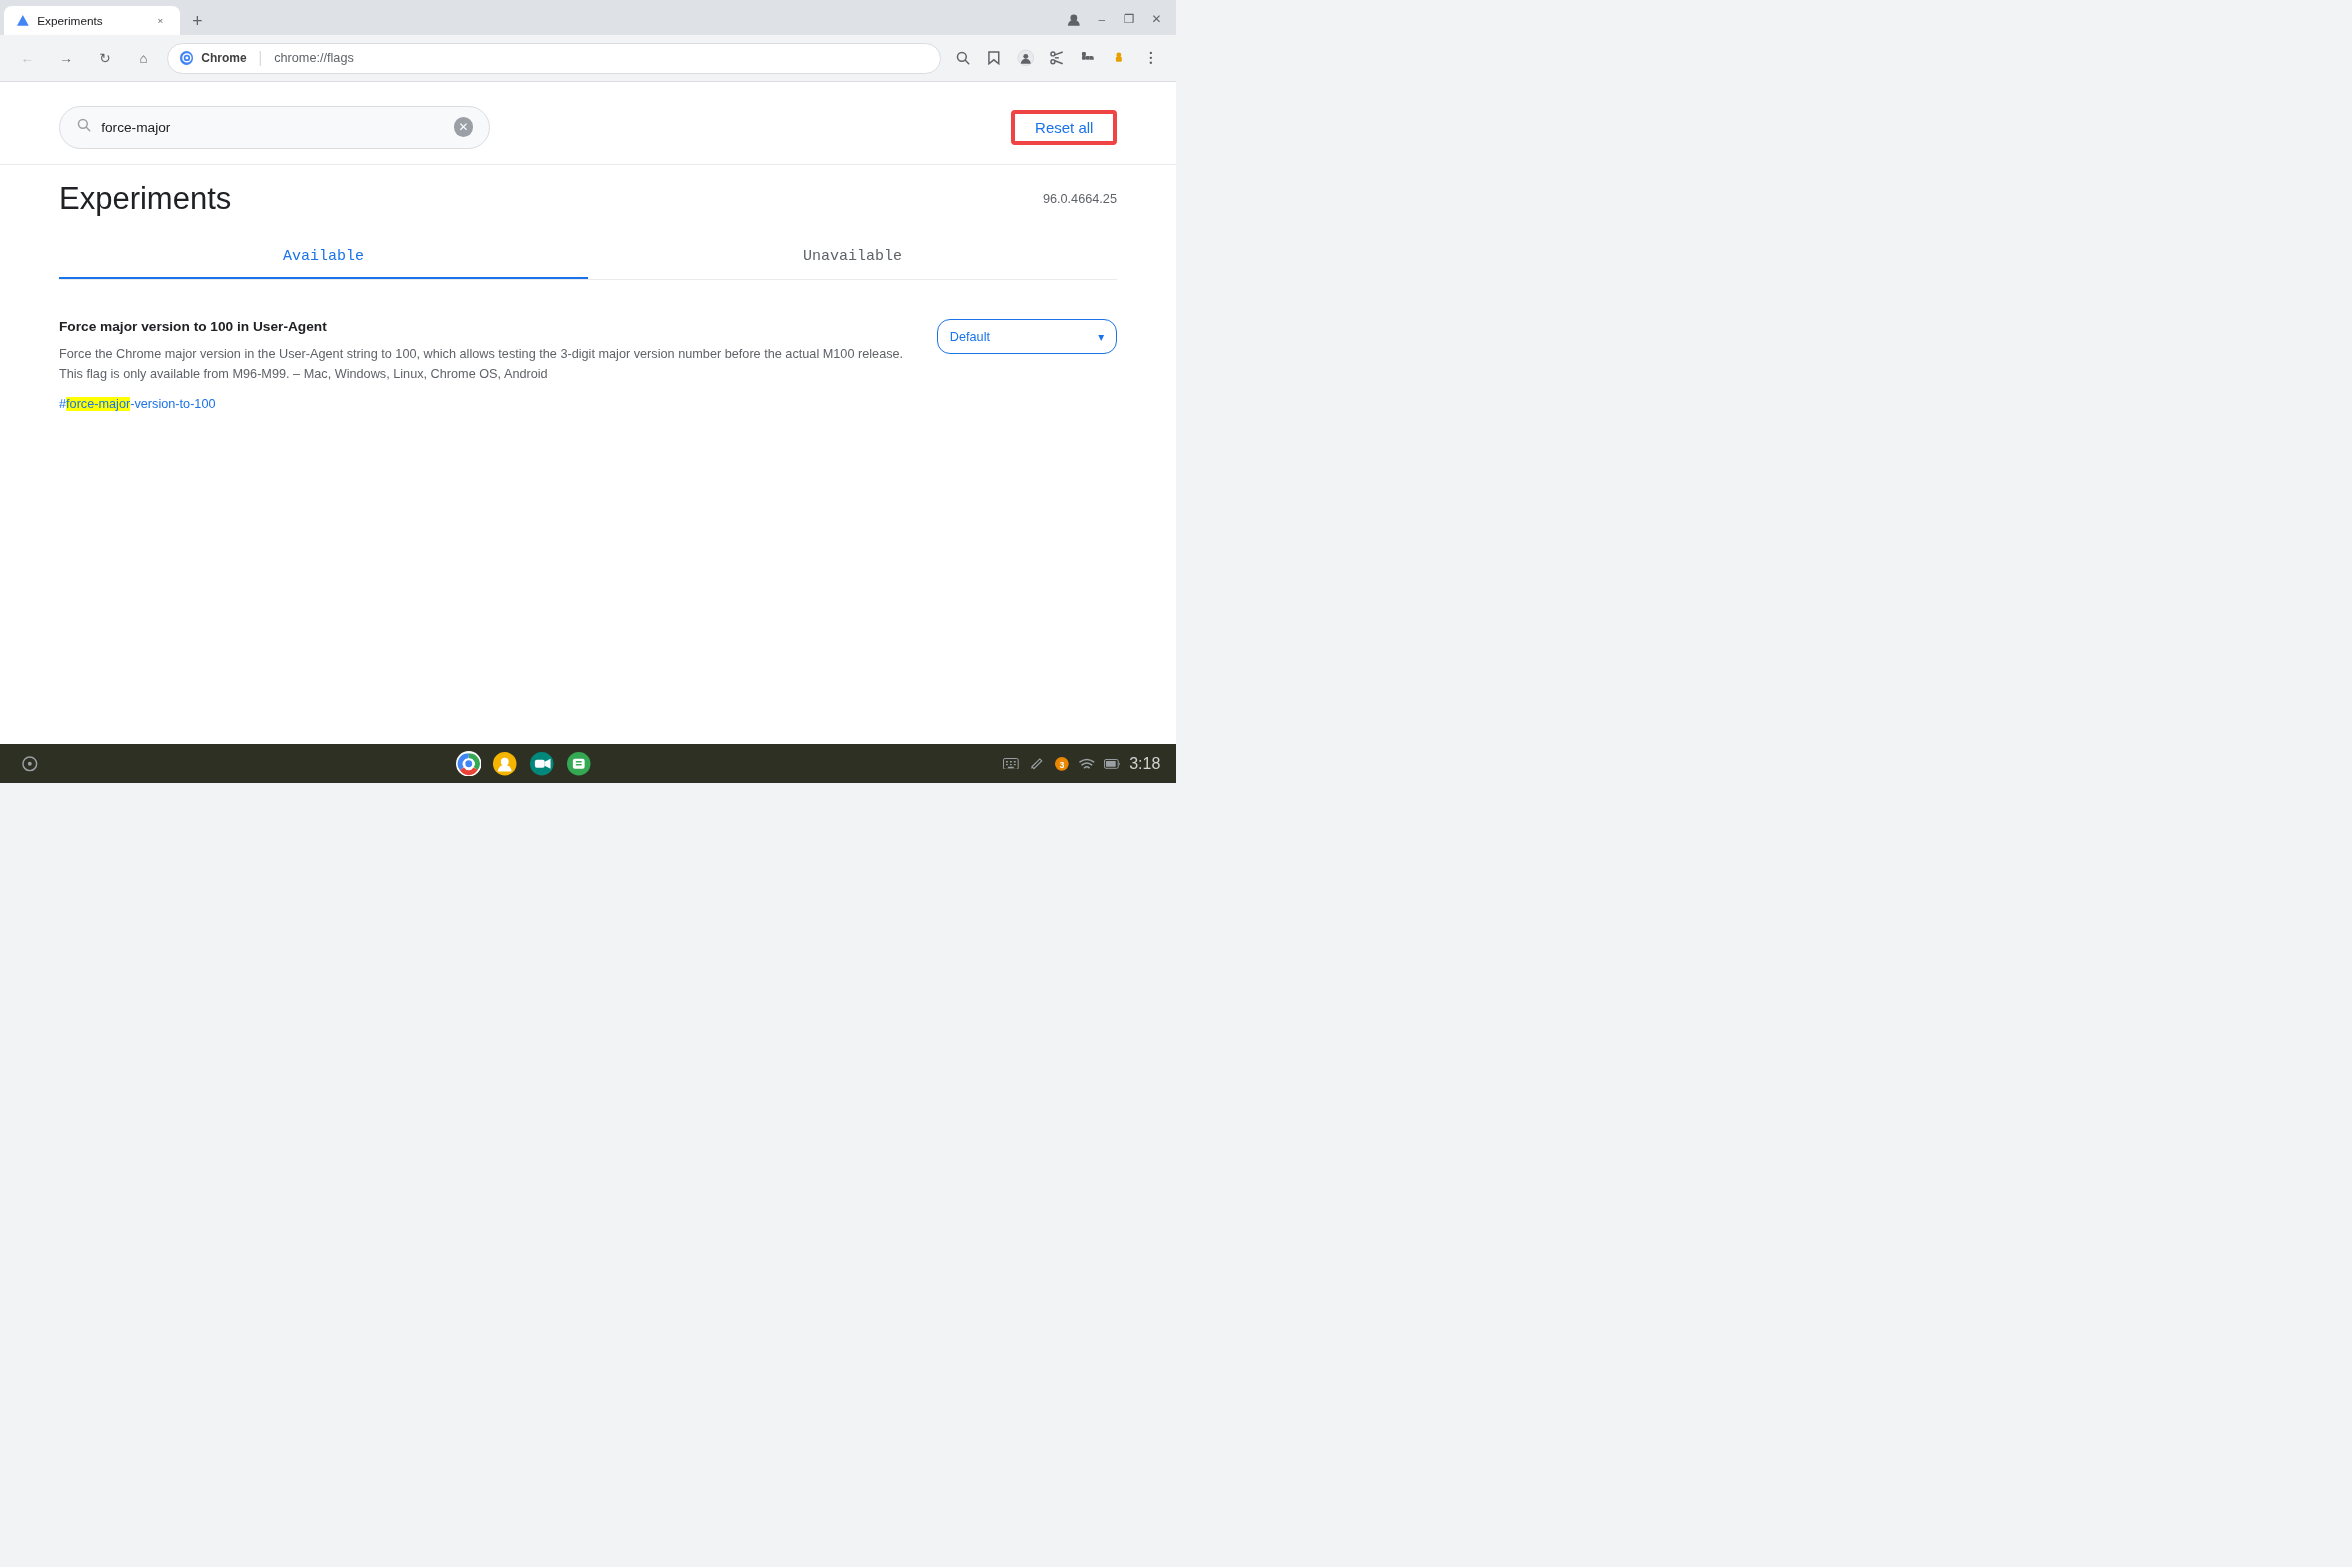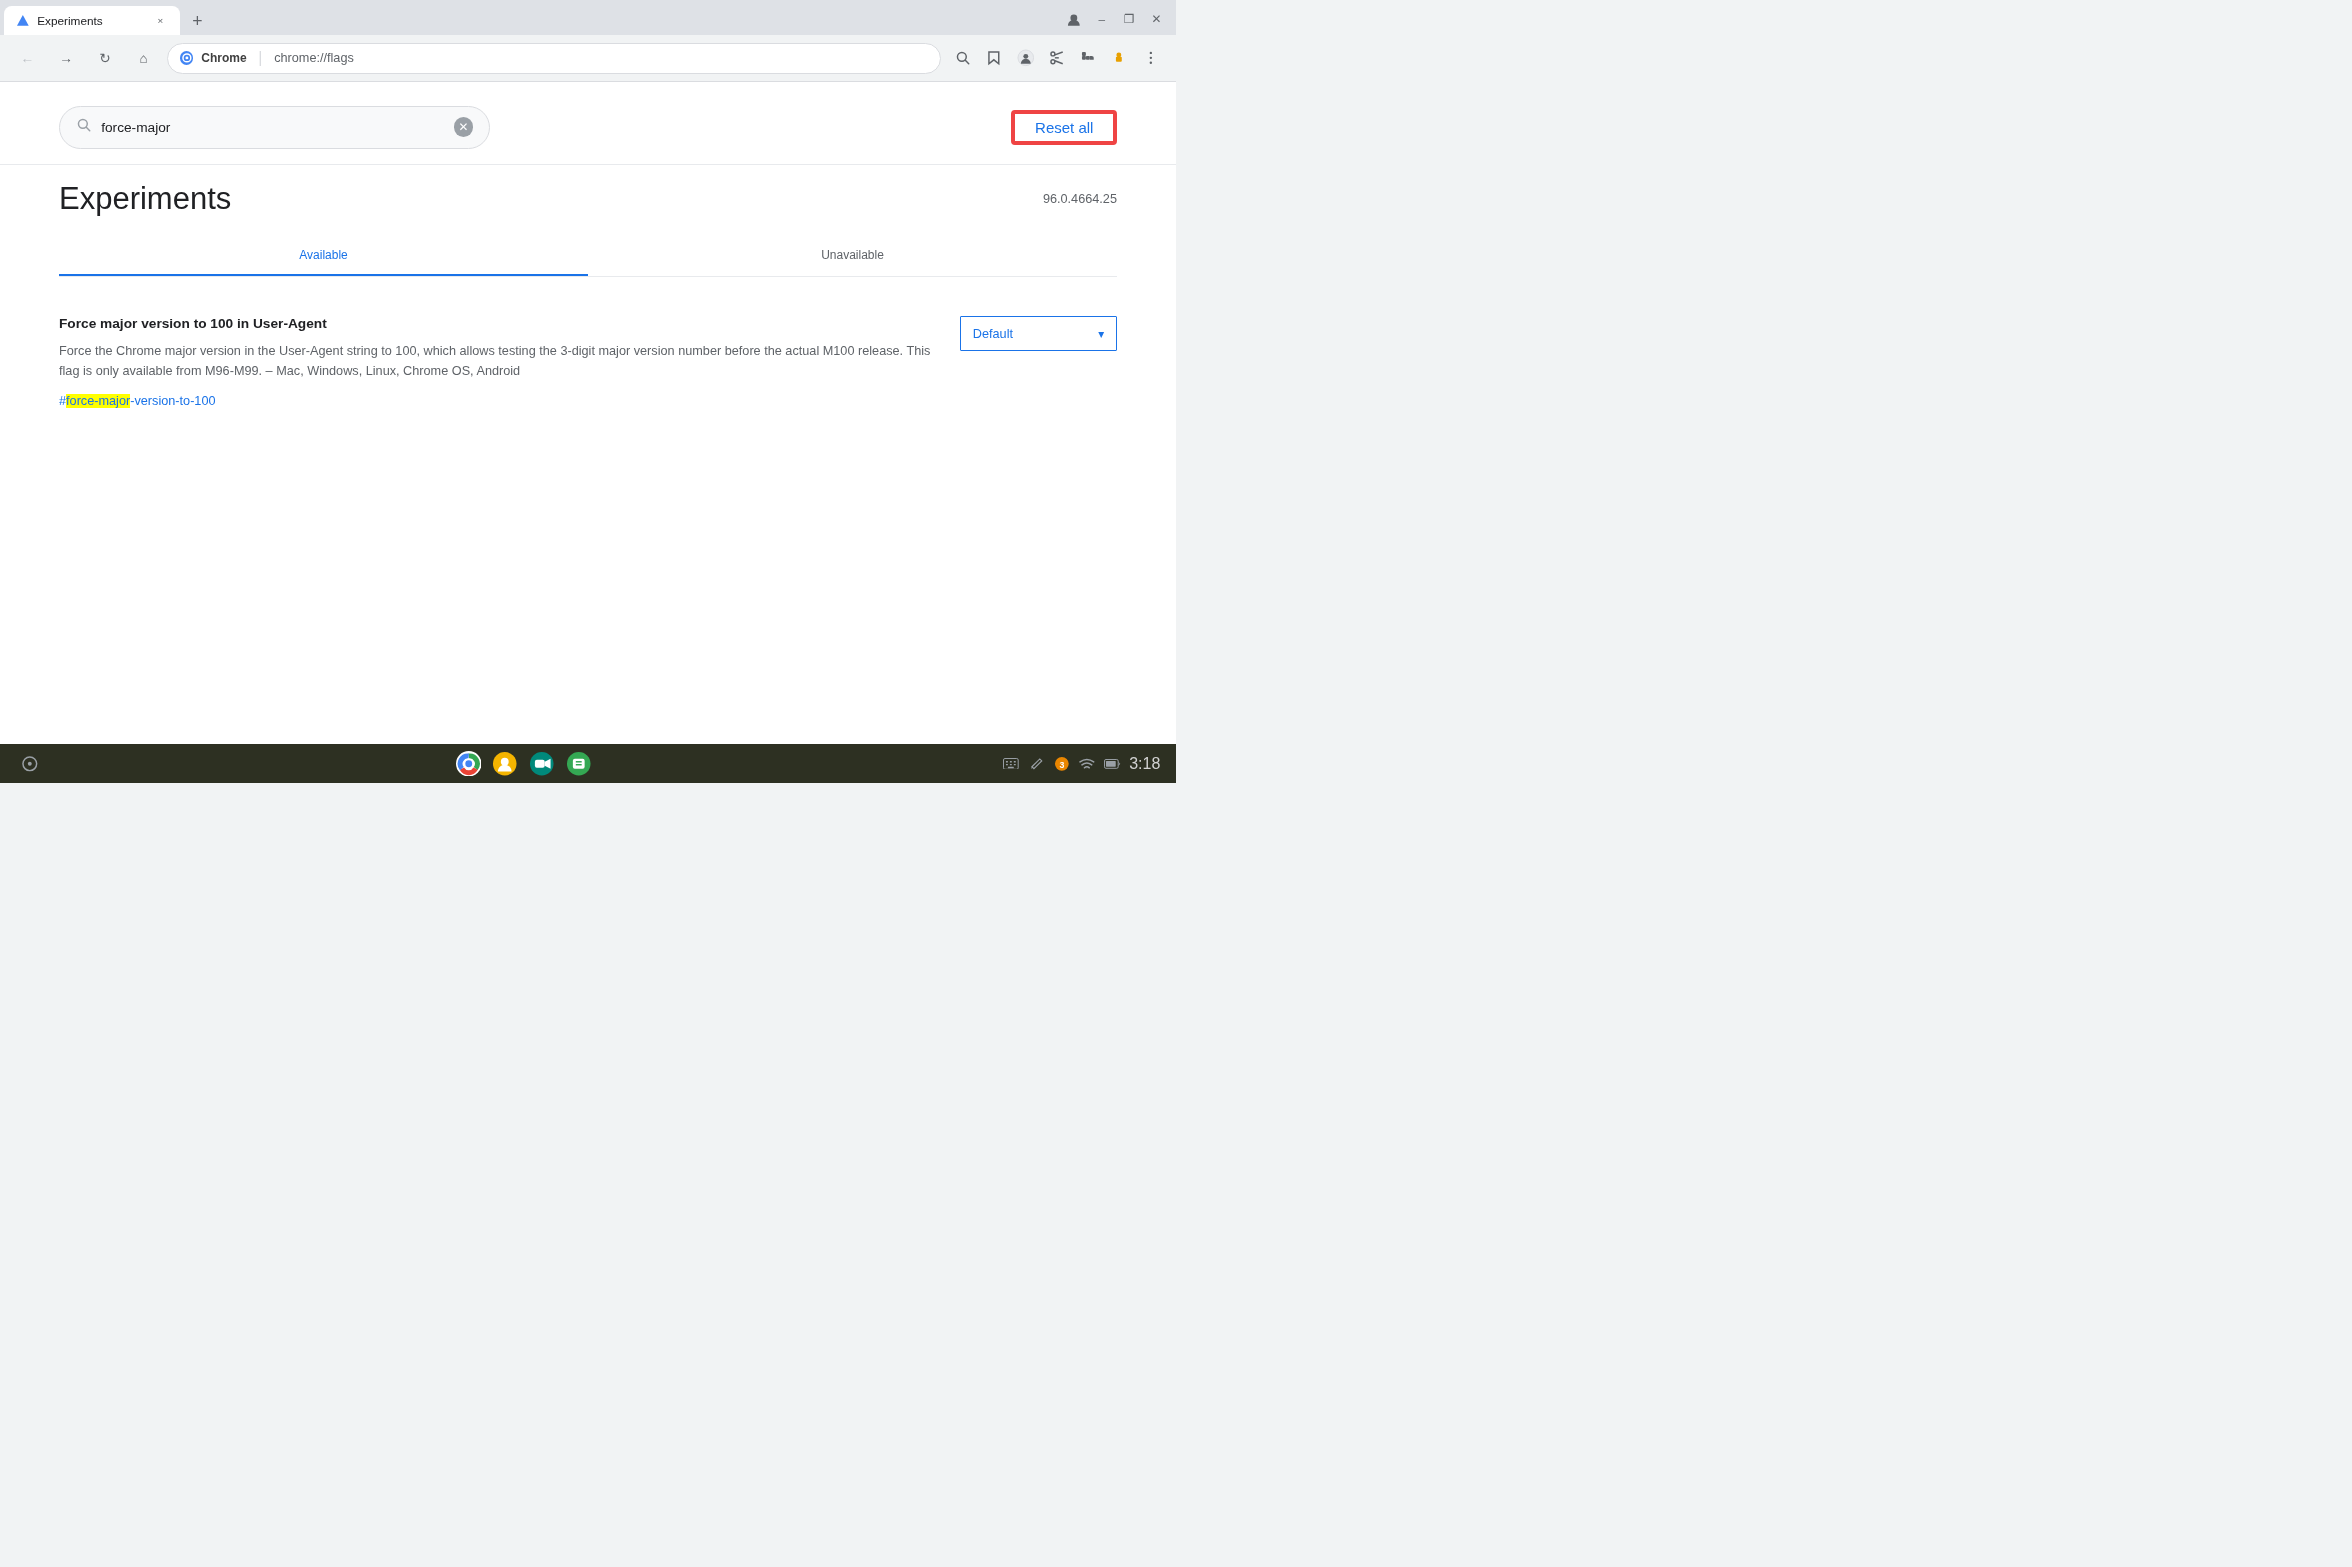--- a/index.html
+++ b/index.html
@@ -42,32 +42,32 @@
     .reset-btn { margin-left: auto; height: 35px; padding: 0 19.6px; border: 4px solid #ef4444; border-radius: 3.9px; background: white; color: #1a73e8; font-size: 15px; cursor: pointer; font-weight: 500; }
 
     
     .experiments-content { padding: 15.7px 59px; flex: 1; overflow-y: auto; }
     .experiments-header { display: flex; align-items: center; justify-content: space-between; margin-bottom: 19.6px; }
     .experiments-title { font-size: 31px; font-weight: 400; color: #202124; }
     .version-number { font-size: 12.7px; color: #5f6368; }
 
     
     .tabs-bar { display: flex; border-bottom: 1px solid #e8eaed; margin-bottom: 23.5px; }
-    .tab-item { flex: 1; padding: 11.8px 0; text-align: center; font-size: 12px; cursor: pointer; color: #5f6368; border-bottom: 2px solid transparent; }
+    .tab-item { flex: 1; padding: 11.8px 0; text-align: center; font-size: 15px; cursor: pointer; color: #5f6368; border-bottom: 2px solid transparent; font-family: Liberation Mono, monospace; }
     .tab-item.active { color: #1a73e8; border-bottom: 2px solid #1a73e8; font-weight: 500; }
 
     
     .flag-entry { display: flex; align-items: flex-start; gap: 23.5px; padding: 15.7px 0; justify-content: center; }
     .flag-info { flex: 1; }
     .flag-title { font-size: 13.7px; font-weight: 700; color: #202124; margin-bottom: 9.8px; }
     .flag-desc { font-size: 12.7px; color: #5f6368; line-height: 1.6; margin-bottom: 9.8px; }
     .flag-link { font-size: 12.7px; color: #1a73e8; text-decoration: none; }
     .flag-link-highlight { background-color: #ffff00; font-weight: 500; }
     .flag-control { flex-shrink: 0; }
-    .dropdown { height: 35px; width: 157px; border: 1px solid #1a73e8; border-radius: 1px; background: white; display: flex; align-items: center; justify-content: space-between; padding: 0 11.8px; cursor: pointer; }
+    .dropdown { height: 35px; width: 180px; border: 1px solid #1a73e8; border-radius: 13px; background: white; display: flex; align-items: center; justify-content: space-between; padding: 0 11.8px; cursor: pointer; }
     .dropdown-text { font-size: 12.7px; color: #1a73e8; font-weight: 500; }
     .dropdown-arrow { color: #1a73e8; font-size: 11.8px; }
 
     
     .taskbar { height: 39px; background: #2d3022; display: flex; align-items: center; padding: 0 15.7px; }
     .taskbar-left { display: flex; align-items: center; gap: 3.9px; }
     .taskbar-app-icon { width: 29px; height: 29px; border-radius: 50%; display: flex; align-items: center; justify-content: center; }
     .taskbar-center { flex: 1; display: flex; align-items: center; justify-content: center; gap: 7.8px; }
     .taskbar-right { display: flex; align-items: center; gap: 7.8px; font-size: 10.8px; color: #d2d2d2; }
     .status-icon { width: 17.6px; height: 17.6px; display: flex; align-items: center; justify-content: center; color: #d2d2d2; font-size: 12.7px; }

